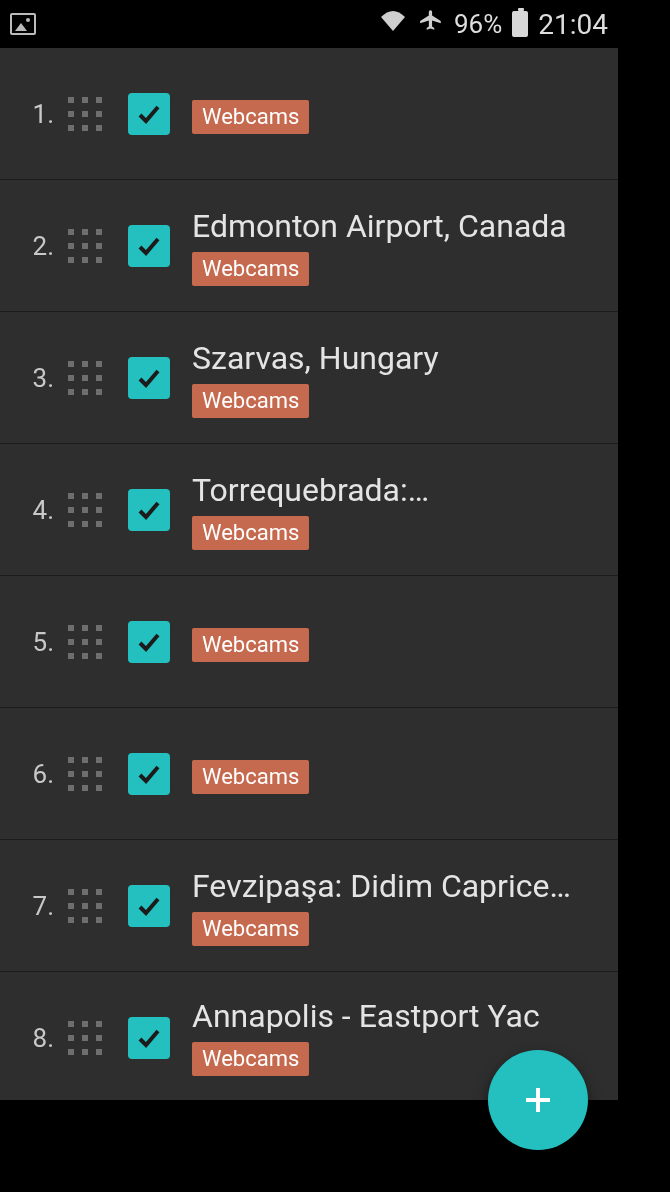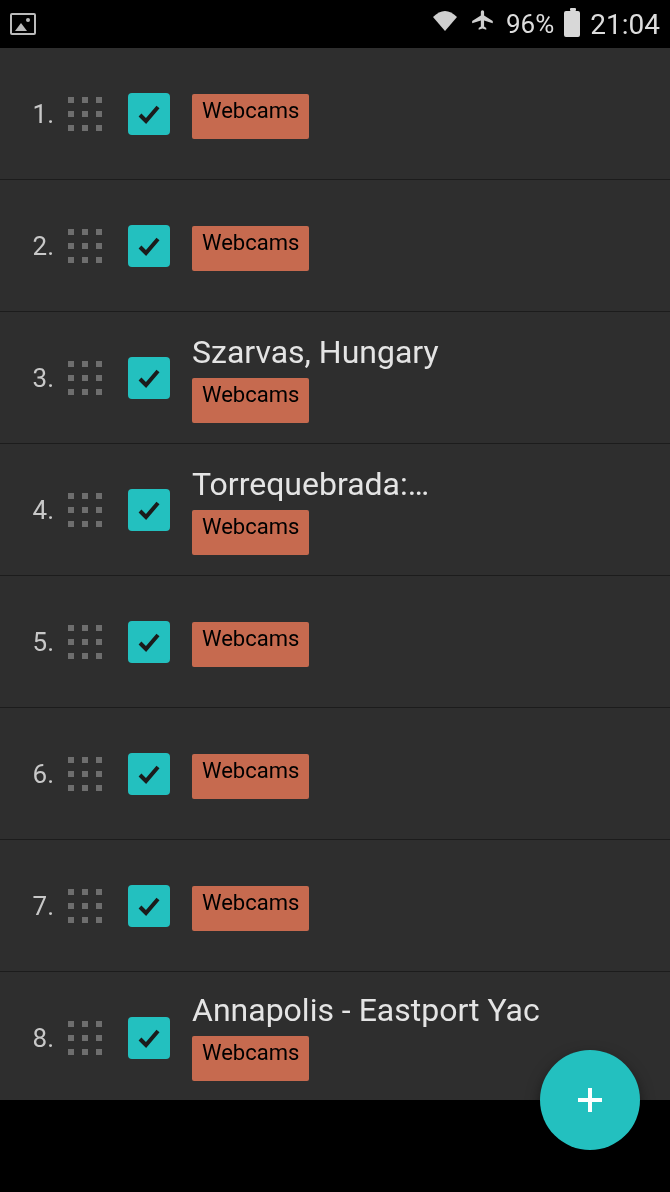--- a/index.html
+++ b/index.html
@@ -1,17 +1,17 @@
 <!DOCTYPE html>
 <html><head>
 <meta charset="utf-8">
 <style>
   * { margin: 0; padding: 0; box-sizing: border-box; }
   html, body { width: 670px; height: 1192px; overflow: hidden; font-family: Roboto, "Helvetica Neue", Arial, sans-serif; background:#000; }
-  .screen { width:670px; height:1192px; background:#000; position:relative; color:#eaeaea; }
+  .screen { width:618px; height:1192px; background:#000; position:relative; color:#eaeaea; }
 
   
   .status-bar { height:48px; background:#000; display:flex; align-items:center; justify-content:space-between; padding:0 10px; color:#ddd; font-size:26px; }
   .status-left { display:flex; align-items:center; gap:8px; }
   .status-right { display:flex; align-items:center; gap:10px; }
   .pic-icon { width:26px; height:22px; border:2px solid #bbb; border-radius:2px; position:relative; }
   .pic-icon::after { content:""; position:absolute; left:3px; bottom:2px; width:0; height:0; border-left:6px solid transparent; border-right:6px solid transparent; border-bottom:8px solid #bbb; }
   .pic-icon::before { content:""; position:absolute; right:4px; top:3px; width:4px; height:4px; border-radius:50%; background:#bbb; }
   .batt { width:16px; height:26px; border:2px solid #d8d8d8; border-radius:2px; position:relative; background:#d8d8d8; }
   .batt::before { content:""; position:absolute; top:-5px; left:4px; width:6px; height:3px; background:#d8d8d8; border-radius:1px; }
@@ -30,21 +30,21 @@
   .list { background:#2e2e2e; height:1052px; overflow:hidden; position:relative; }
   .row { display:flex; align-items:center; padding:16px 22px 16px 12px; border-bottom:1px solid #1c1c1c; min-height:132px; }
   .row:last-of-type .tag { overflow:hidden; }
   .num { width:42px; text-align:right; font-size:26px; color:#c8c8c8; }
   .drag { width:40px; margin-left:14px; display:grid; grid-template-columns:repeat(3,6px); grid-auto-rows:6px; gap:8px 8px; align-content:center; padding:10px 0; cursor:grab; }
   .drag i { display:block; width:6px; height:6px; background:#6e6e6e; }
   .checkbox { width:42px; height:42px; border-radius:4px; background:#23c0bf; margin-left:20px; display:flex; align-items:center; justify-content:center; cursor:pointer; flex-shrink:0; }
   .checkbox svg { stroke:#1b1b1b; stroke-width:4; fill:none; }
   .content { margin-left:22px; flex:1; min-width:0; }
   .label { font-size:32px; color:#e4e4e4; white-space:nowrap; overflow:hidden; text-overflow:ellipsis; line-height:1.25; }
-  .tag { display:inline-block; margin-top:6px; background:#c66a4f; color:#000000; font-size:22px; padding:4px 10px 16px; border-radius:2px; }
+  .tag { display:inline-block; margin-top:6px; background:#c66a4f; color:#ffffff; font-size:22px; padding:4px 10px 5px; border-radius:2px; }
 
   
   .fab { position:absolute; right:30px; bottom:42px; width:100px; height:100px; border-radius:50%; background:#23c0bf; display:flex; align-items:center; justify-content:center; box-shadow:0 6px 14px rgba(0,0,0,0.5); cursor:pointer; }
   .fab svg { stroke:#fff; stroke-width:4; }
 </style>
 </head>
 <body>
 
 <div class="screen">
 
@@ -102,121 +102,121 @@
           <i></i>
           <i></i>
           <i></i>
           <i></i>
         </div>
         <div class="checkbox">
           <svg width="28" height="28" viewBox="0 0 28 28">
             <polyline points="5,15 11,21 23,7"></polyline>
           </svg>
         </div>
+        <div class="content"><div class="label">Edmonton Airport, Canada</div><span class="tag">Webcams</span></div>
+      </div>
+      <div class="row">
+        <div class="num">3.</div>
+        <div class="drag">
+          <i></i>
+          <i></i>
+          <i></i>
+          <i></i>
+          <i></i>
+          <i></i>
+          <i></i>
+          <i></i>
+          <i></i>
+        </div>
+        <div class="checkbox">
+          <svg width="28" height="28" viewBox="0 0 28 28">
+            <polyline points="5,15 11,21 23,7"></polyline>
+          </svg>
+        </div>
+        <div class="content"><div class="label">Szarvas, Hungary</div><span class="tag">Webcams</span></div>
+      </div>
+      <div class="row">
+        <div class="num">4.</div>
+        <div class="drag">
+          <i></i>
+          <i></i>
+          <i></i>
+          <i></i>
+          <i></i>
+          <i></i>
+          <i></i>
+          <i></i>
+          <i></i>
+        </div>
+        <div class="checkbox">
+          <svg width="28" height="28" viewBox="0 0 28 28">
+            <polyline points="5,15 11,21 23,7"></polyline>
+          </svg>
+        </div>
+        <div class="content"><div class="label">Torrequebrada:…</div><span class="tag">Webcams</span></div>
+      </div>
+      <div class="row">
+        <div class="num">5.</div>
+        <div class="drag">
+          <i></i>
+          <i></i>
+          <i></i>
+          <i></i>
+          <i></i>
+          <i></i>
+          <i></i>
+          <i></i>
+          <i></i>
+        </div>
+        <div class="checkbox">
+          <svg width="28" height="28" viewBox="0 0 28 28">
+            <polyline points="5,15 11,21 23,7"></polyline>
+          </svg>
+        </div>
         <div class="content"><span class="tag">Webcams</span></div>
       </div>
       <div class="row">
-        <div class="num">3.</div>
-        <div class="drag">
-          <i></i>
-          <i></i>
-          <i></i>
-          <i></i>
-          <i></i>
-          <i></i>
-          <i></i>
-          <i></i>
-          <i></i>
-        </div>
-        <div class="checkbox">
-          <svg width="28" height="28" viewBox="0 0 28 28">
-            <polyline points="5,15 11,21 23,7"></polyline>
-          </svg>
-        </div>
-        <div class="content"><div class="label">Szarvas, Hungary</div><span class="tag">Webcams</span></div>
-      </div>
-      <div class="row">
-        <div class="num">4.</div>
-        <div class="drag">
-          <i></i>
-          <i></i>
-          <i></i>
-          <i></i>
-          <i></i>
-          <i></i>
-          <i></i>
-          <i></i>
-          <i></i>
-        </div>
-        <div class="checkbox">
-          <svg width="28" height="28" viewBox="0 0 28 28">
-            <polyline points="5,15 11,21 23,7"></polyline>
-          </svg>
-        </div>
-        <div class="content"><div class="label">Torrequebrada:…</div><span class="tag">Webcams</span></div>
-      </div>
-      <div class="row">
-        <div class="num">5.</div>
+        <div class="num">6.</div>
         <div class="drag">
           <i></i>
           <i></i>
           <i></i>
           <i></i>
           <i></i>
           <i></i>
           <i></i>
           <i></i>
           <i></i>
         </div>
         <div class="checkbox">
           <svg width="28" height="28" viewBox="0 0 28 28">
             <polyline points="5,15 11,21 23,7"></polyline>
           </svg>
         </div>
         <div class="content"><span class="tag">Webcams</span></div>
       </div>
       <div class="row">
-        <div class="num">6.</div>
-        <div class="drag">
-          <i></i>
-          <i></i>
-          <i></i>
-          <i></i>
-          <i></i>
-          <i></i>
-          <i></i>
-          <i></i>
-          <i></i>
-        </div>
-        <div class="checkbox">
-          <svg width="28" height="28" viewBox="0 0 28 28">
-            <polyline points="5,15 11,21 23,7"></polyline>
-          </svg>
-        </div>
-        <div class="content"><span class="tag">Webcams</span></div>
-      </div>
-      <div class="row">
         <div class="num">7.</div>
         <div class="drag">
           <i></i>
           <i></i>
           <i></i>
           <i></i>
           <i></i>
           <i></i>
           <i></i>
           <i></i>
           <i></i>
         </div>
         <div class="checkbox">
           <svg width="28" height="28" viewBox="0 0 28 28">
             <polyline points="5,15 11,21 23,7"></polyline>
           </svg>
         </div>
-        <div class="content"><span class="tag">Webcams</span></div>
+        <div class="content"><div class="label">Fevzipaşa: Didim Caprice…</div><span class="tag">Webcams</span></div>
       </div>
       <div class="row">
         <div class="num">8.</div>
         <div class="drag">
           <i></i>
           <i></i>
           <i></i>
           <i></i>
           <i></i>
           <i></i>

